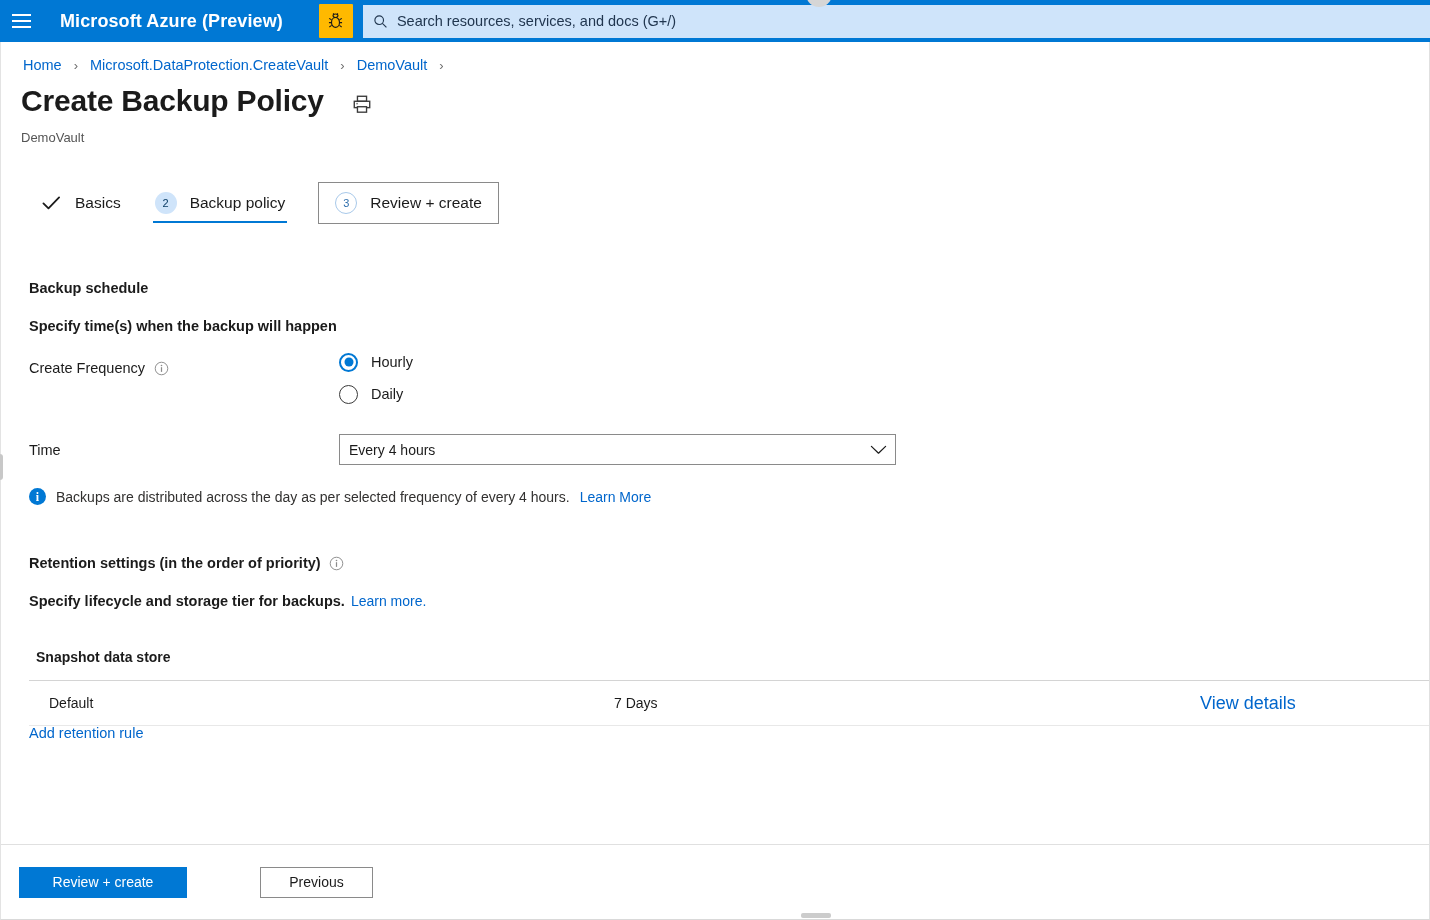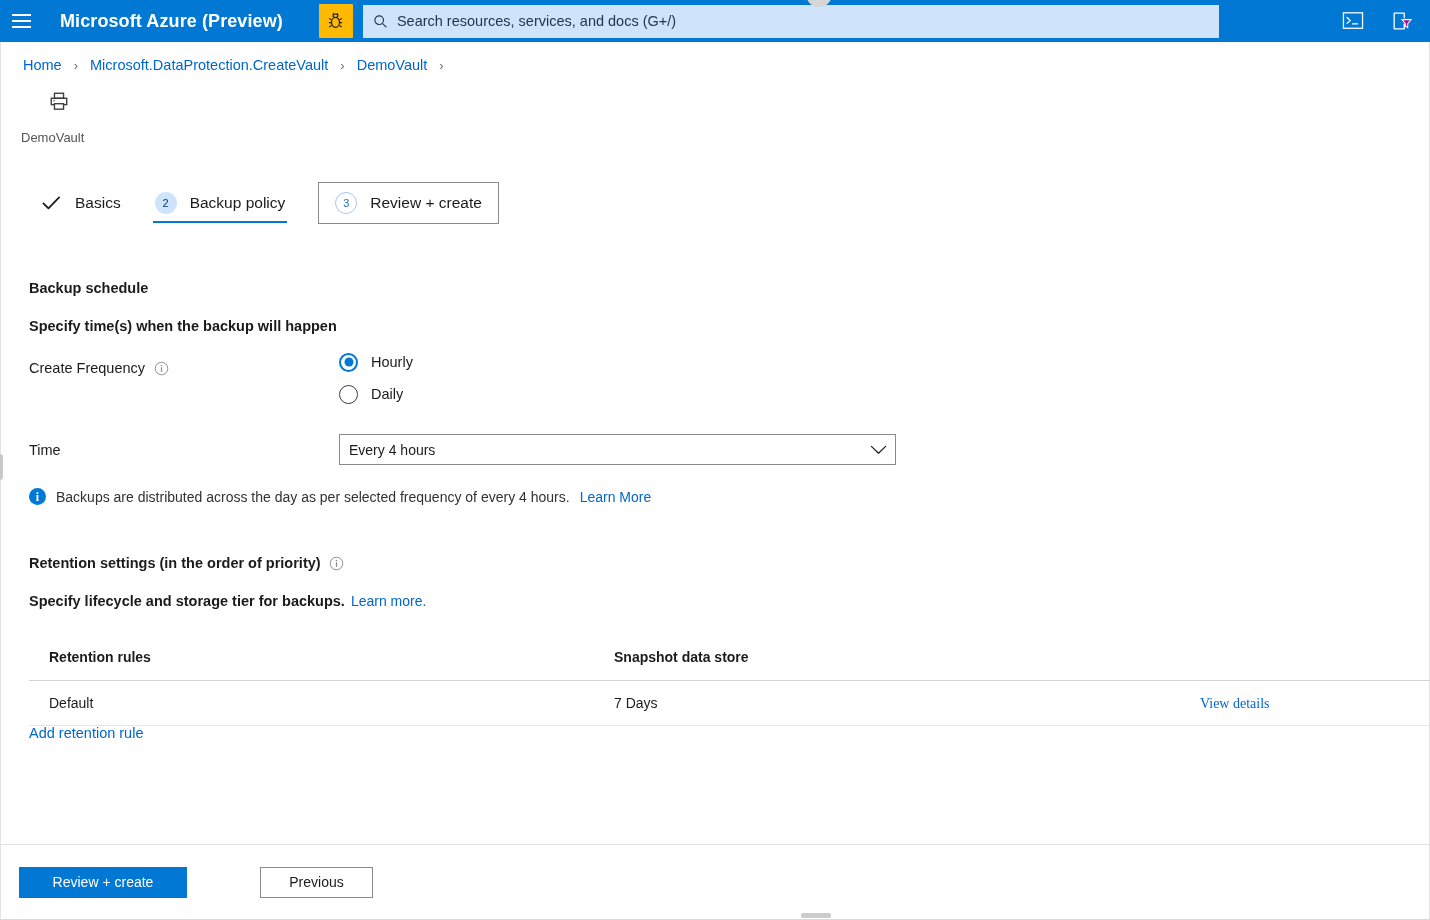--- a/index.html
+++ b/index.html
@@ -70,21 +70,21 @@
     align-items: center;
     justify-content: center;
     cursor: pointer;
     flex: 0 0 auto;
     border-radius: 1px;
   }
 
   .search-box {
     margin-left: 10px;
     height: 33px;
-    width: 856px;
+    width: 1067px;
     background: #cfe4fa;
     display: flex;
     align-items: center;
     padding: 0 10px;
     flex: 0 0 auto;
     cursor: text;
   }
   .search-box .magnifier {
     flex: 0 0 auto;
     margin-right: 9px;
@@ -440,23 +440,22 @@
   }
   .td {
     font-size: 14px;
     color: #1b1b1b;
   }
   .col-rule   { width: 578px; padding-left: 20px; }
   .col-store  { width: 586px; margin-left: 7px; }
   .col-action { flex: 1 1 auto; }
   .link-cell {
     color: #0066cc;
-    font-size: 14px;
-    cursor: pointer;
-    font-family: Liberation Serif, serif;
+    font-size: 18px;
+    cursor: pointer;
   }
 
   .add-rule {
     position: absolute;
     top: 683px;
     left: 28px;
     font-size: 14.5px;
     color: #0066cc;
     cursor: pointer;
   }
@@ -578,20 +577,21 @@
     <div class="breadcrumb">
       <span class="crumb-link">Home</span>
       <span class="crumb-sep">›</span>
       <span class="crumb-link">Microsoft.DataProtection.CreateVault</span>
       <span class="crumb-sep">›</span>
       <span class="crumb-link">DemoVault</span>
       <span class="crumb-sep">›</span>
     </div>
 
     <div class="title-row">
+      <div class="page-title">Create Backup Policy</div>
       <div class="print-icon">
         <svg width="20" height="20" viewBox="0 0 22 22" aria-hidden="true">
           <rect x="6" y="2.5" width="10" height="5.5" fill="none" stroke="#3b3b3b" stroke-width="1.5"></rect>
           <rect x="2.5" y="8" width="17" height="7" fill="none" stroke="#3b3b3b" stroke-width="1.5"></rect>
           <rect x="6" y="14" width="10" height="6" fill="#ffffff" stroke="#3b3b3b" stroke-width="1.5"></rect>
           <rect x="4.6" y="9.8" width="2" height="1.6" fill="#8a8a8a"></rect>
         </svg>
       </div>
     </div>
     <div class="subtitle">DemoVault</div>
@@ -676,21 +676,20 @@
         </span>
       </div>
 
       <div class="section-sub" id="retention-sub">
         <span>Specify lifecycle and storage tier for backups.</span>
         <span class="inline-link" style="font-weight:normal;">Learn more.</span>
       </div>
 
       <div class="table">
         <div class="table-header-row">
-          <div class="th col-rule">Retention rules</div>
           <div class="th col-store">Snapshot data store</div>
           <div class="th col-action"></div>
         </div>
         <div class="table-row">
           <div class="td col-rule">Default</div>
           <div class="td col-store">7 Days</div>
           <div class="col-action">
             <span class="link-cell">View details</span>
           </div>
         </div>

